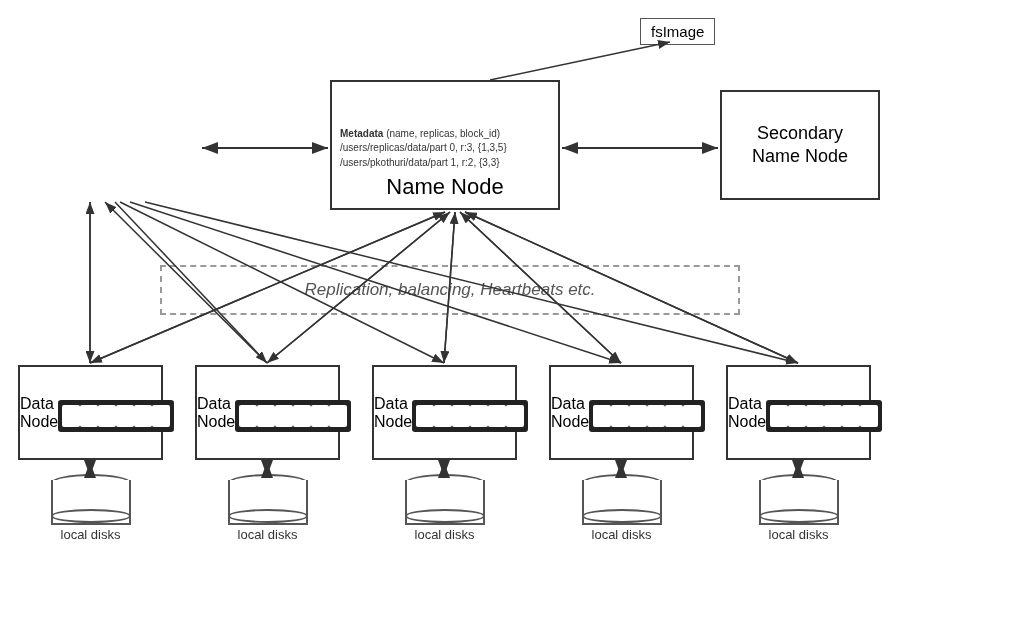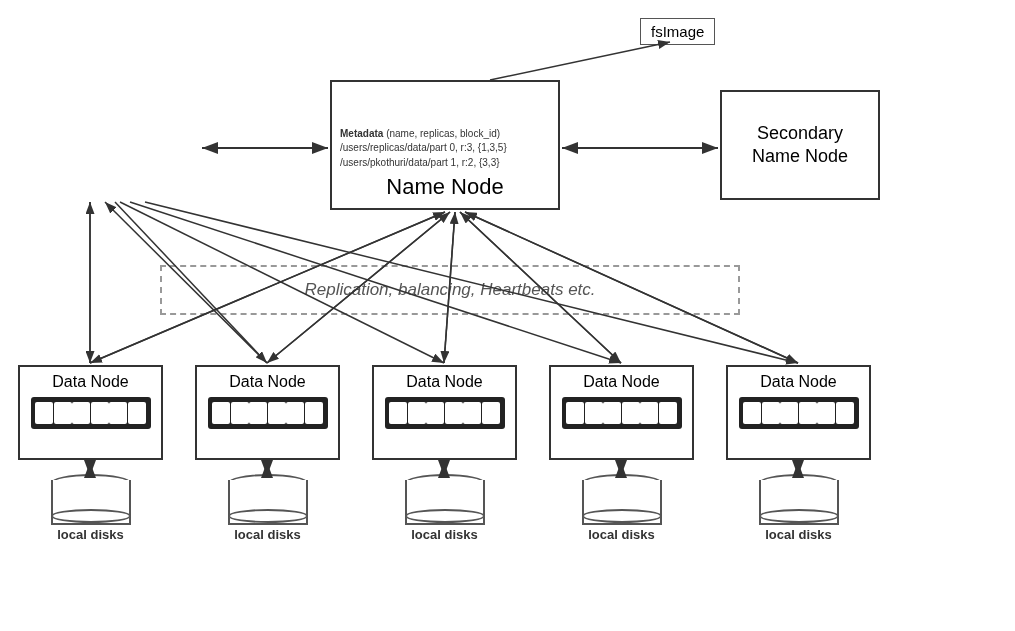--- a/index.html
+++ b/index.html
@@ -92,21 +92,21 @@
       display: flex;
       flex-direction: column;
       align-items: center;
     }
     .data-node-box {
       border: 2px solid #333;
       background: #fff;
       width: 145px;
       height: 95px;
       display: flex;
-      flex-direction: column;
+      flex-direction: row;
       align-items: center;
       justify-content: flex-start;
       padding-top: 6px;
     }
     .data-node-label {
       font-size: 16px;
       margin-bottom: 6px;
     }
     .disk-strip {
       background: #222;
@@ -123,21 +123,20 @@
       width: 18px;
       height: 22px;
       border-radius: 2px;
     }
     
     .local-disk-container {
       margin-top: 8px;
       display: flex;
       flex-direction: column;
       align-items: center;
-      font-weight: bold;
     }
     .cylinder {
       width: 90px;
       height: 55px;
       position: relative;
     }
     .cylinder-body {
       position: absolute;
       left: 5px; top: 12px;
       width: 80px;

